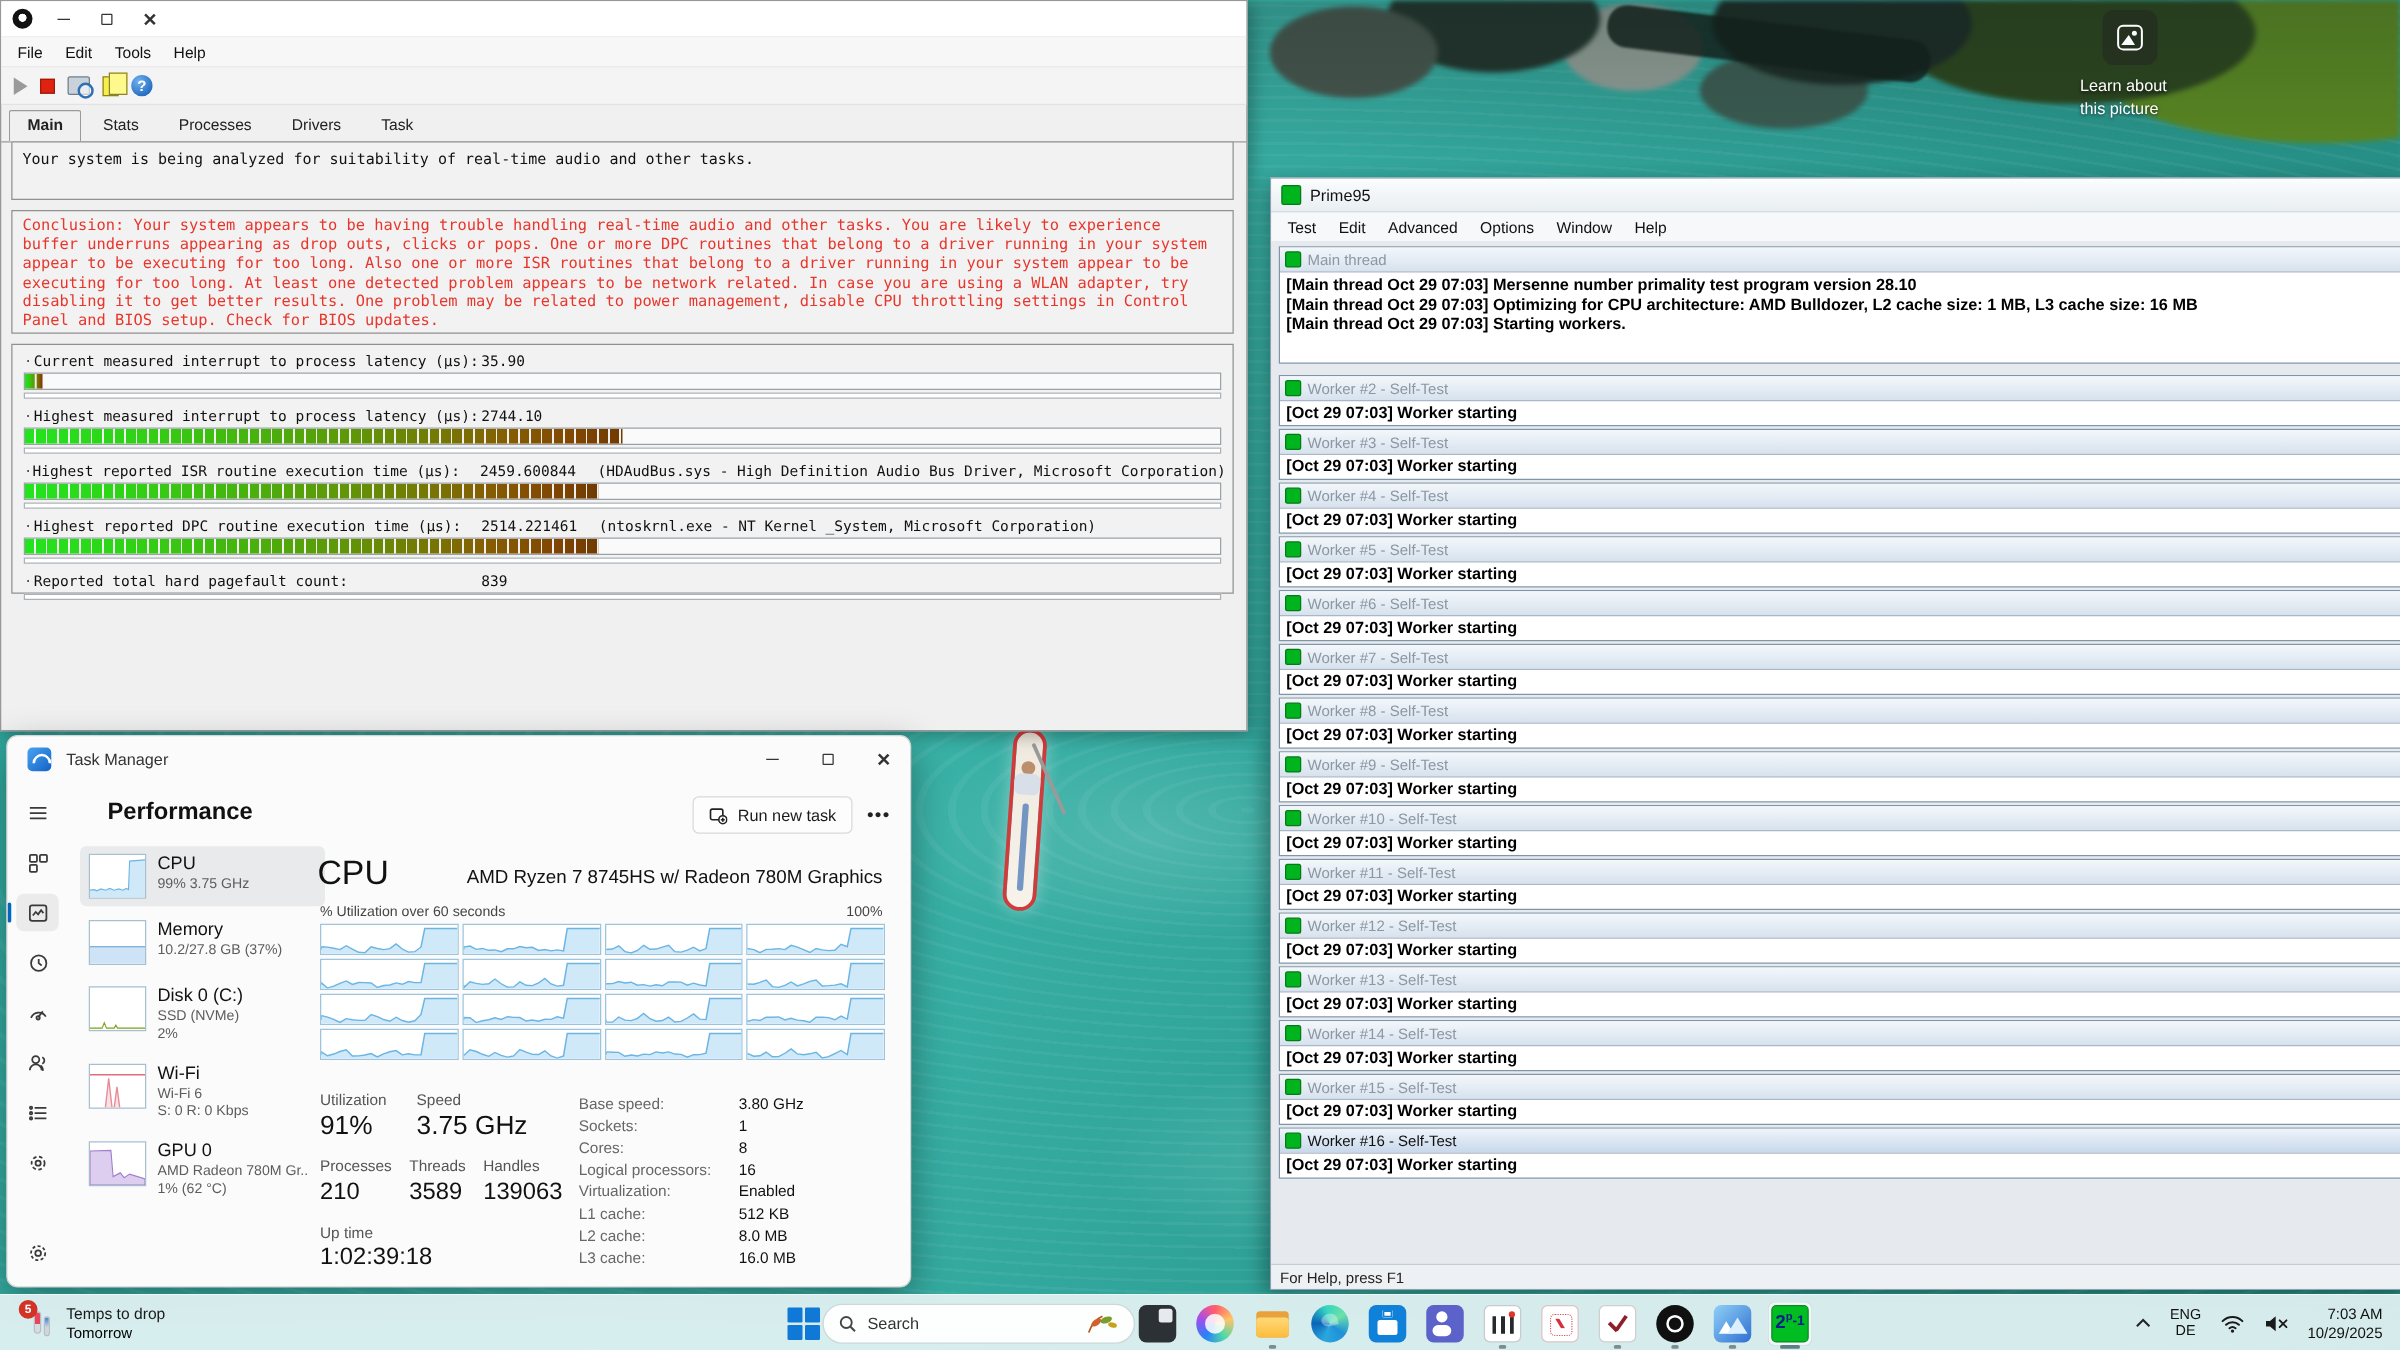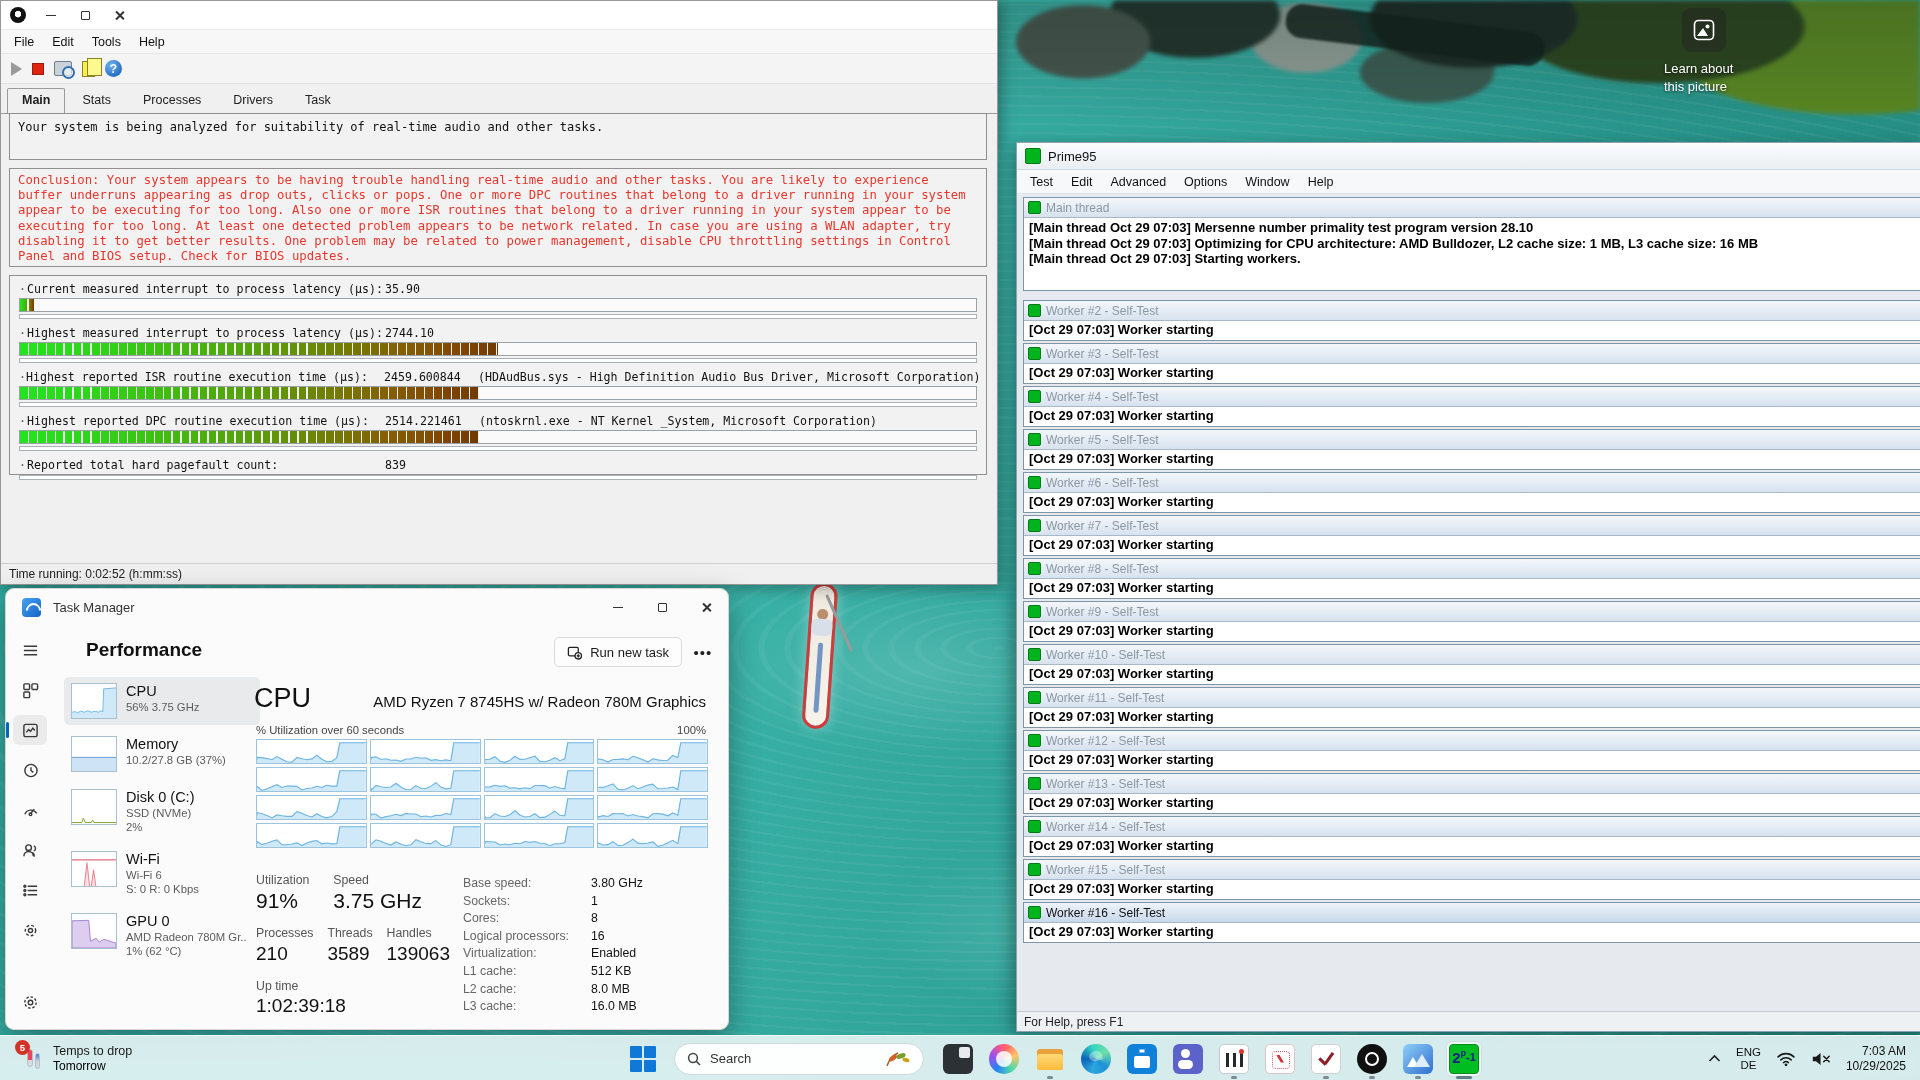--- a/index.html
+++ b/index.html
@@ -148,21 +148,21 @@
 
   
   #taskbar{position:absolute;left:0;bottom:0;width:1920px;height:45px;background:rgba(229,243,244,.92);border-top:1px solid rgba(255,255,255,.6);backdrop-filter:blur(4px)}
   .tb-weather{position:absolute;left:12px;top:0;height:45px;display:flex;align-items:center;gap:9px;padding:0 6px}
   .tb-thermo{position:relative;width:26px;height:28px}
   .tb-thermo .t1{position:absolute;left:9px;top:4px;width:6px;height:18px;background:linear-gradient(#e8455a,#e8455a 60%,#d6dbe2 60%);border-radius:3px;border:1px solid #b8bec6}
   .tb-thermo .t2{position:absolute;left:17px;top:8px;width:5px;height:16px;background:linear-gradient(#3f7fd4,#cfd6de 55%);border-radius:3px;border:1px solid #b8bec6}
   .tb-thermo .badge{position:absolute;left:-3px;top:-5px;width:15px;height:15px;border-radius:50%;background:#d33227;color:#fff;font-size:9.5px;font-weight:bold;display:flex;align-items:center;justify-content:center}
   .tb-wline1{font-size:12.5px;color:#1a1a1a;line-height:15px}
   .tb-wline2{font-size:12px;color:#000000;line-height:15px}
-  .tb-center{position:absolute;left:628px;top:0;height:45px;display:flex;align-items:center;gap:16px}
+  .tb-center{position:absolute;left:628px;top:0;height:45px;display:flex;align-items:center;}
   .tb-start{width:30px;height:30px;display:grid;grid-template-columns:12px 12px;grid-template-rows:12px 12px;gap:2px;place-content:center}
   .tb-start i{background:#1079d7;border-radius:1px}
   .tb-search{width:250px;height:32px;border-radius:16px;background:#fdfefe;border:1px solid #ccd8da;display:flex;align-items:center;padding:0 12px;gap:9px}
   .tb-search svg{flex:none}
   .tb-search-text{flex:1;font-size:13px;color:#333}
   .tb-item{position:relative;width:36px;height:36px;display:flex;align-items:center;justify-content:center;border-radius:6px}
   .tb-item.active{background:rgba(255,255,255,.6);box-shadow:inset 0 0 0 1px rgba(180,200,205,.5)}
   .tb-dash{position:absolute;bottom:-2px;left:50%;transform:translateX(-50%);width:6px;height:3px;border-radius:2px;background:#7c8d92;display:none}
   .tb-item.running .tb-dash{display:block}
   .tb-item.active .tb-dash{width:16px;background:#5f7d85}
@@ -334,21 +334,20 @@
       <span class="lm-label">Reported total hard pagefault count:</span>
       <span class="lm-value">839</span>
       <span class="lm-extra"></span>
     </div>
 
     <div class="lm-bar-thin"></div>
   </div>
         </div>
     </div>
 
-    <div class="lm-status">Time running: 0:02:52  (h:mm:ss)</div>
   </div>
 
   <div id="prime95">
     <div class="p95-title">
       <span class="p95ico"></span>
       <span>Prime95</span>
     </div>
     <div class="p95-menu" id="p95-menu">
         <span>Test</span>
         <span>Edit</span>
@@ -573,21 +572,21 @@
         <div class="tm-item selected">
     <div class="tm-thumb">
             <svg viewBox="0 0 100 70" preserveAspectRatio="none">
               <path d="M0,70 L0,58 L8,57 12,59 20,56 28,58 36,55 44,58 52,56 60,58 66,55 70,57 72,10 100,8 L100,70 Z" fill="#cfe9f8"></path>
               <path d="M0,58 L8,57 12,59 20,56 28,58 36,55 44,58 52,56 60,58 66,55 70,57 72,10 100,8" fill="none" stroke="#6cb5e3" stroke-width="2"></path>
             </svg>
           </div>
     <div>
       <div class="tm-item-title">CPU</div>
       <div class="tm-item-subs">
-              <div>56% 3.75 GHz</div>
+              <div>99% 3.75 GHz</div>
             </div>
     </div>
   </div>
         <div class="tm-item">
     <div class="tm-thumb">
             <svg viewBox="0 0 100 70" preserveAspectRatio="none">
               <rect x="0" y="42" width="100" height="28" fill="#cfe3f7"></rect>
               <path d="M0,42 H100" stroke="#5b9bd5" stroke-width="2" fill="none"></path>
             </svg>
           </div>

